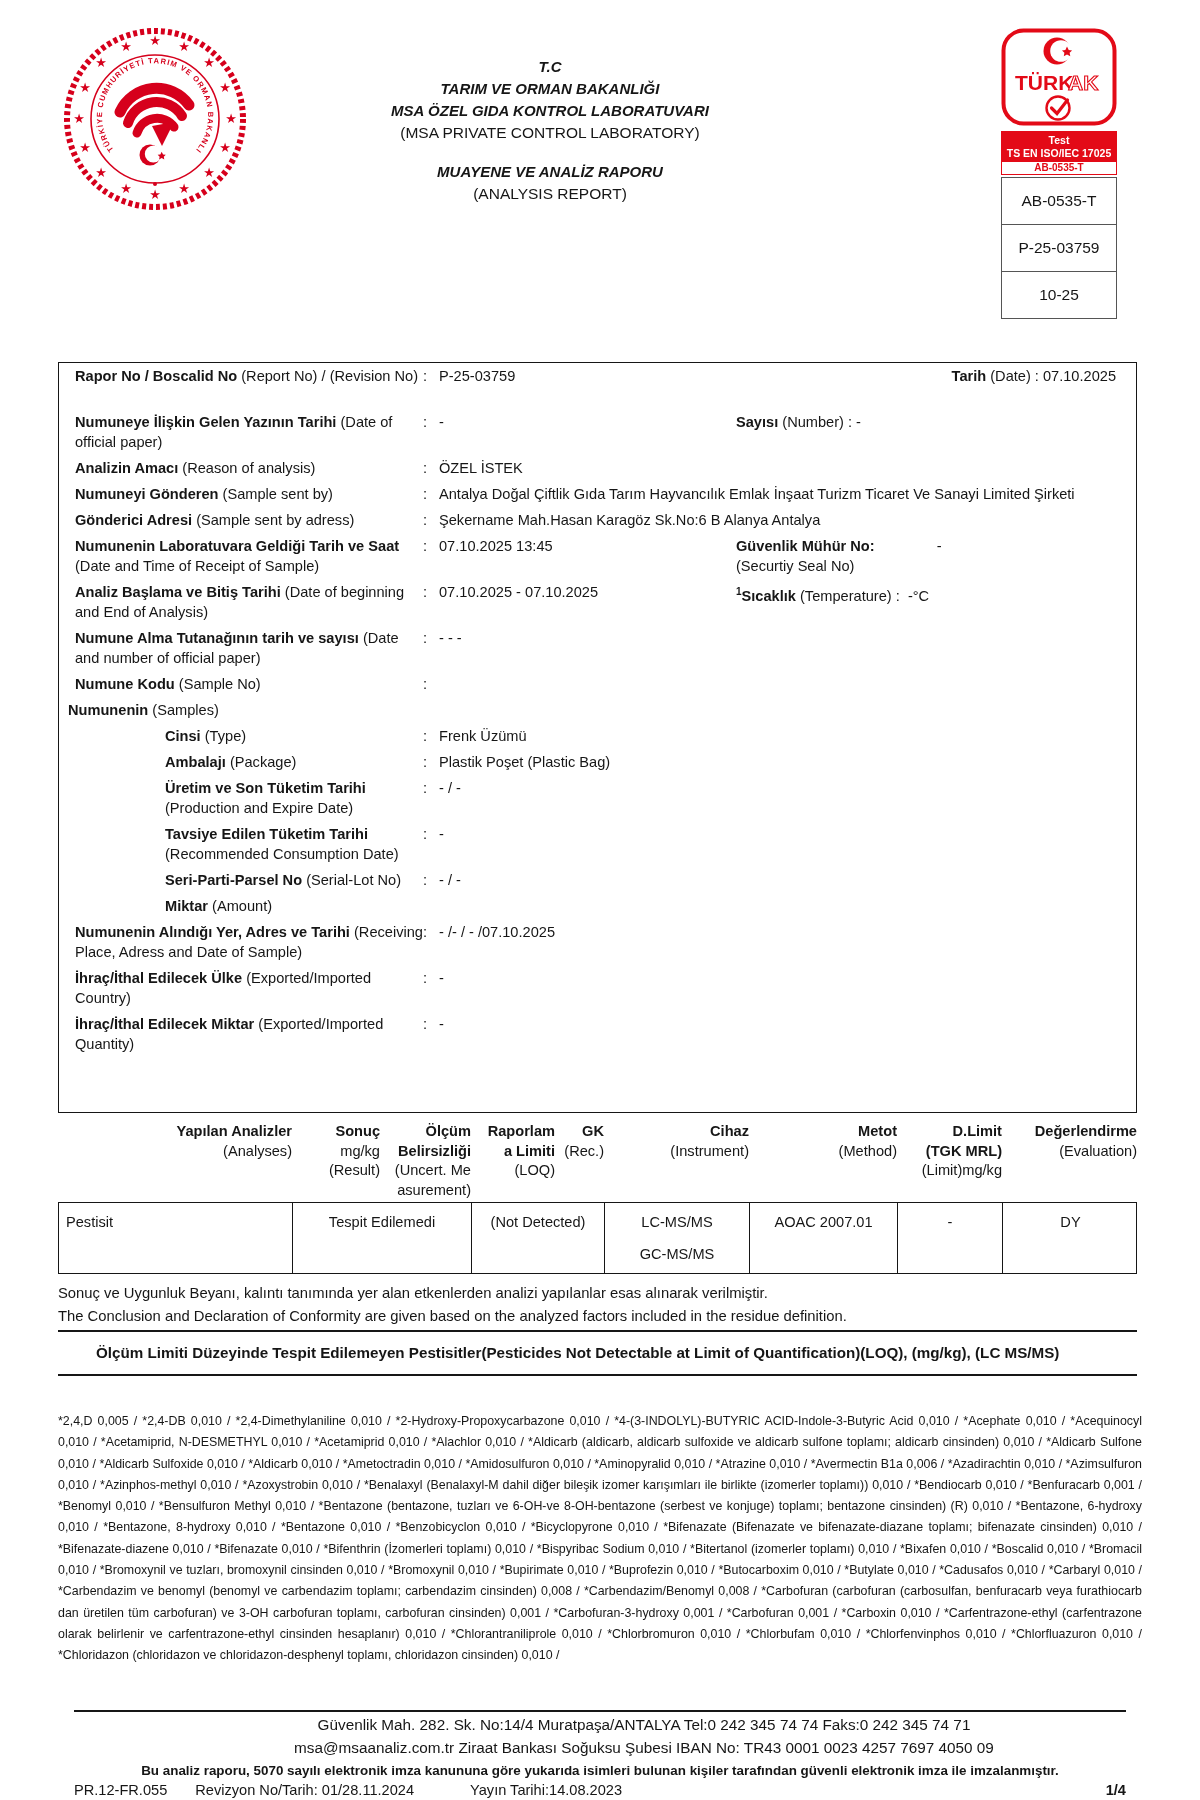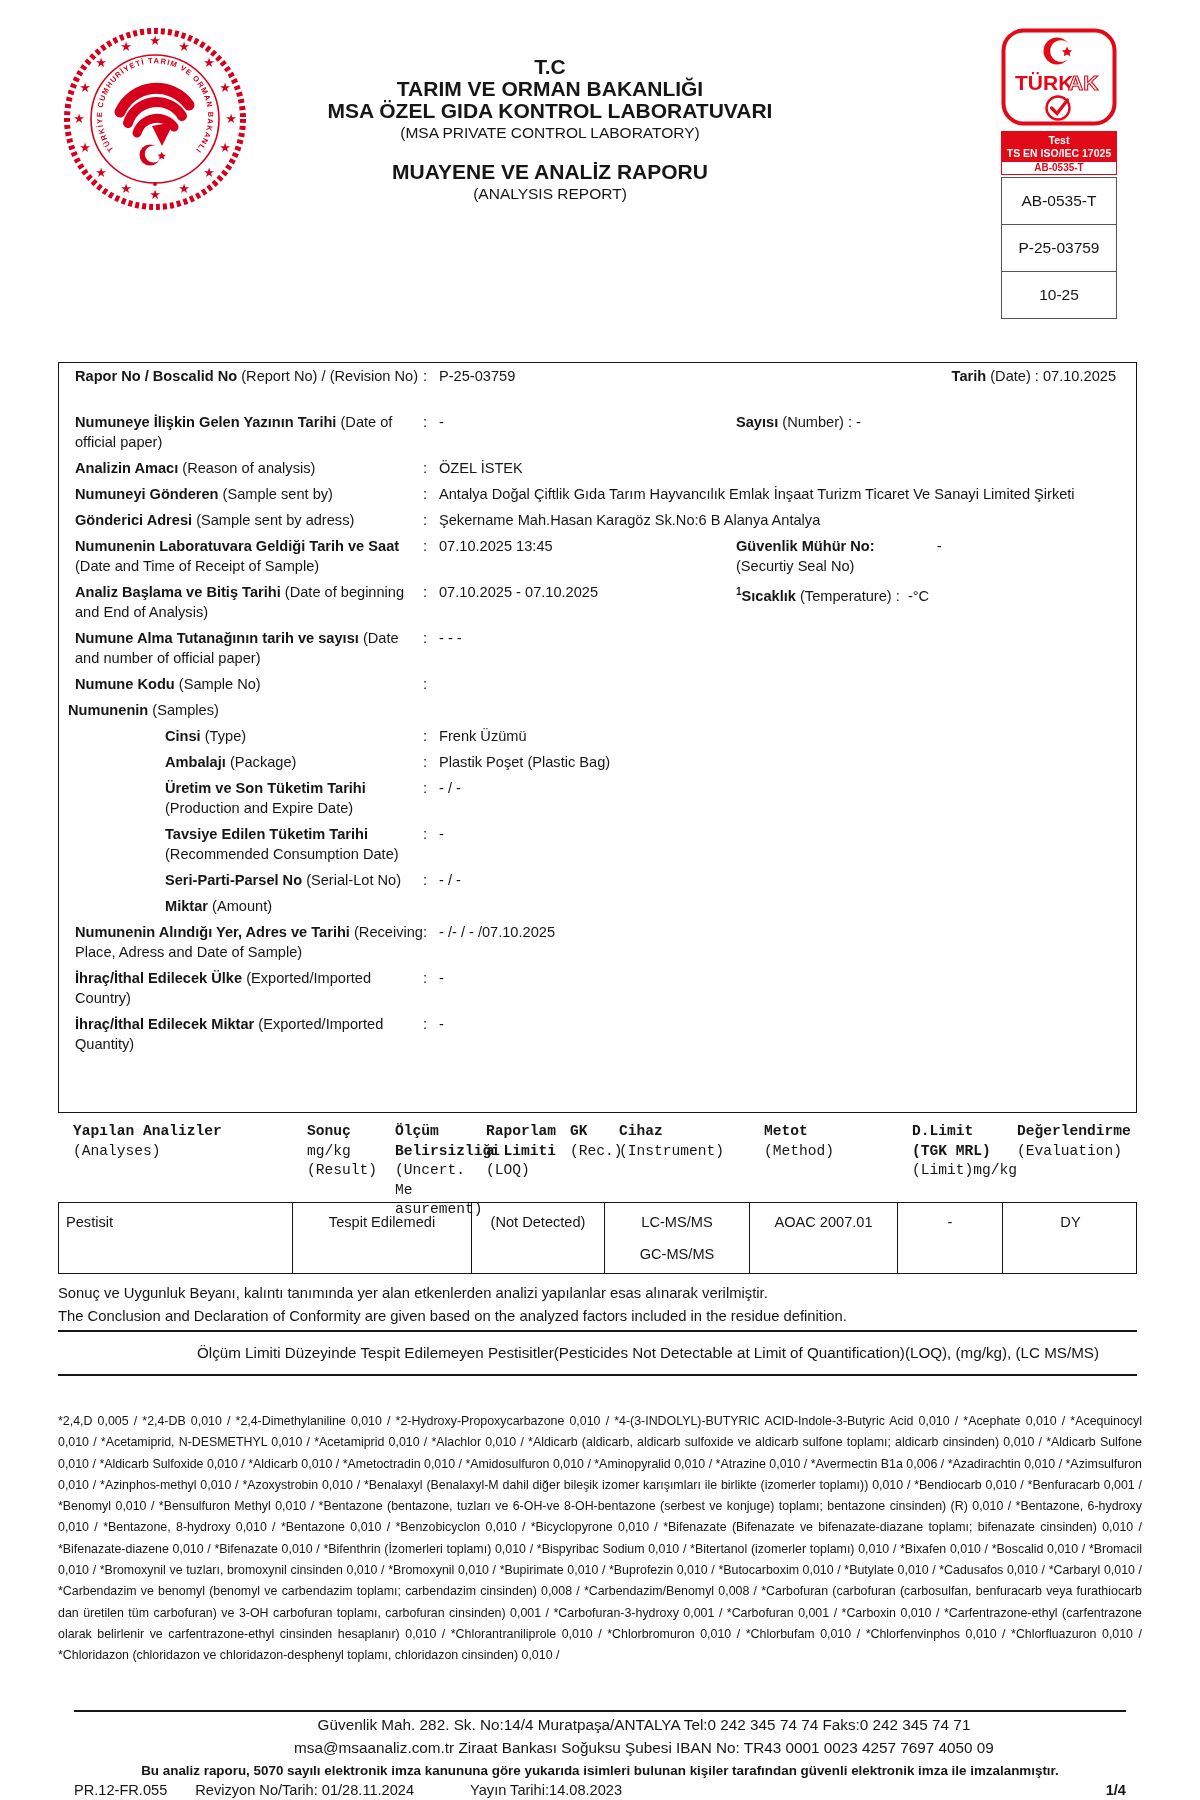--- a/index.html
+++ b/index.html
@@ -6,21 +6,21 @@
   body{
     width:1200px;height:1800px;position:relative;background:#ffffff;
     font-family:"Liberation Sans","DejaVu Sans",sans-serif;color:#161616;
     overflow:hidden;
   }
   .b{font-weight:bold;}
   .pre{white-space:pre-line;}
   
   #emblem{position:absolute;left:60px;top:24px;width:190px;height:190px;}
   #center-head{position:absolute;left:250px;top:56px;width:600px;text-align:center;}
-  #center-head .l{font-size:21px;line-height:22px;font-weight:bold;}
+  #center-head .l{font-size:15px;line-height:22px;font-weight:bold;font-style:italic;}
   #center-head .ln{font-size:15.5px;line-height:22px;font-weight:normal;}
   #center-head .ttl{margin-top:17px;}
   
   #turkak{position:absolute;left:1001px;top:28px;width:116px;}
   #turkak-badge{display:block;}
   #turkak-test{background:#e30a17;color:#fff;text-align:center;font-weight:bold;
     font-size:10.5px;line-height:13px;padding:3px 0 1px 0;margin-top:5px;}
   #turkak-ab{border:1.5px solid #e30a17;background:#fff;color:#e30a17;text-align:center;
     font-weight:bold;font-size:10px;line-height:12px;}
   #side-cells{position:absolute;left:1001px;top:178px;width:116px;}
@@ -34,34 +34,34 @@
   .irow.h2{min-height:46px;}
   .ilabel{padding-left:16px;line-height:20px;}
   .irow.ind .ilabel{padding-left:106px;}
   .ival{line-height:20px;white-space:nowrap;}
   .ival .c{display:inline-block;width:16px;}
   .iextra{line-height:20px;padding-left:60px;}
   .iextra.ra{text-align:right;padding-right:20px;padding-left:0;}
   .iextra .dash{margin-left:62px;}
   .iextra sup{font-weight:bold;font-size:10px;}
   
-  #res-head{position:absolute;left:73px;top:1115px;width:1079px;height:87px;
+  #res-head{position:absolute;left:58px;top:1115px;width:1079px;height:87px;
     display:grid;grid-template-columns:234px 88px 91px 84px 49px 145px 148px 105px 135px;
-    box-sizing:border-box;padding-top:7px;font-size:14.6px;text-align:left;line-height:19.5px;font-family:Liberation Mono, monospace;}
+    box-sizing:border-box;padding-top:7px;font-size:14.6px;text-align:right;line-height:19.5px;}
   #res-row{position:absolute;left:58px;top:1202px;width:1079px;height:72px;
     display:grid;grid-template-columns:234px 179px 133px 145px 148px 105px 135px;
     border:1.5px solid #161616;box-sizing:border-box;font-size:14.6px;text-align:center;}
   #res-row > div{border-right:1.5px solid #161616;padding-top:11px;line-height:16px;}
   #res-row > div:last-child{border-right:none;}
   #res-row .first{text-align:left;padding-left:7px;}
   #res-notes{position:absolute;left:58px;top:1282px;width:1085px;font-size:14.8px;line-height:22.5px;}
   
   #loq-title{position:absolute;left:58px;top:1330px;width:1079px;box-sizing:border-box;
     border-top:2px solid #161616;border-bottom:2px solid #161616;
-    padding:6px 38px 7px 38px;text-align:right;font-weight:normal;font-size:15.2px;line-height:29px;}
+    padding:6px 38px 7px 38px;text-align:left;font-weight:bold;font-size:15.2px;line-height:29px;}
   #pesticides{position:absolute;left:58px;top:1411px;width:1084px;
     font-size:12.4px;line-height:21.3px;text-align:justify;}
   
   #footer-rule{position:absolute;left:74px;top:1710px;width:1052px;height:2px;background:#161616;}
   .fline{position:absolute;left:0;width:1200px;text-align:center;}
   #f1{top:1716px;font-size:15.3px;padding-left:44px;}
   #f2{top:1739px;font-size:15.3px;margin-left:44px;}
   #f3{top:1763px;font-size:13.4px;font-weight:bold;}
   #f4{position:absolute;left:74px;top:1782px;width:1052px;display:flex;font-size:14.6px;}
   #f4 .g1{margin-left:28px;} #f4 .g2{margin-left:56px;}

